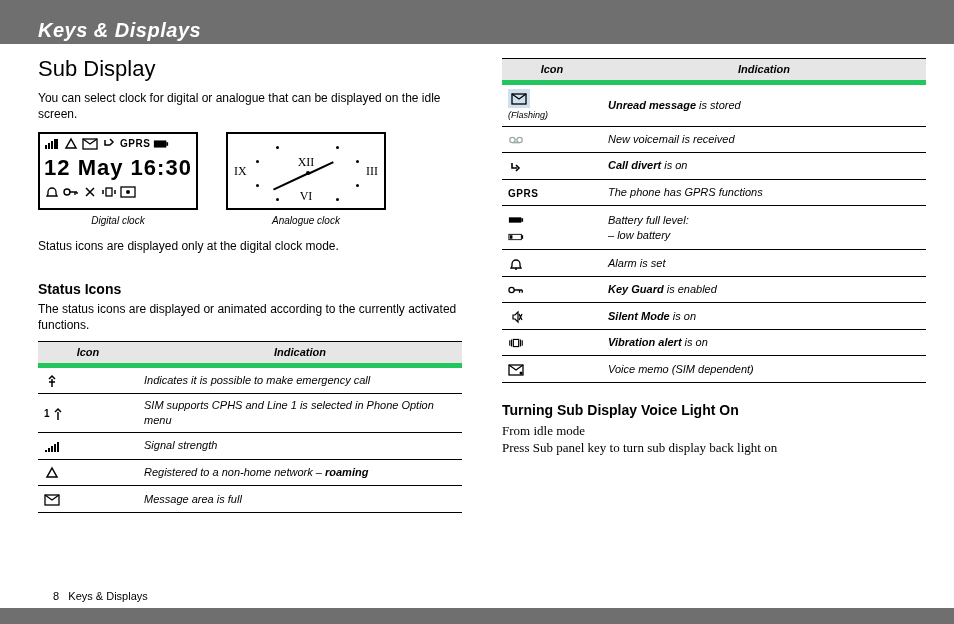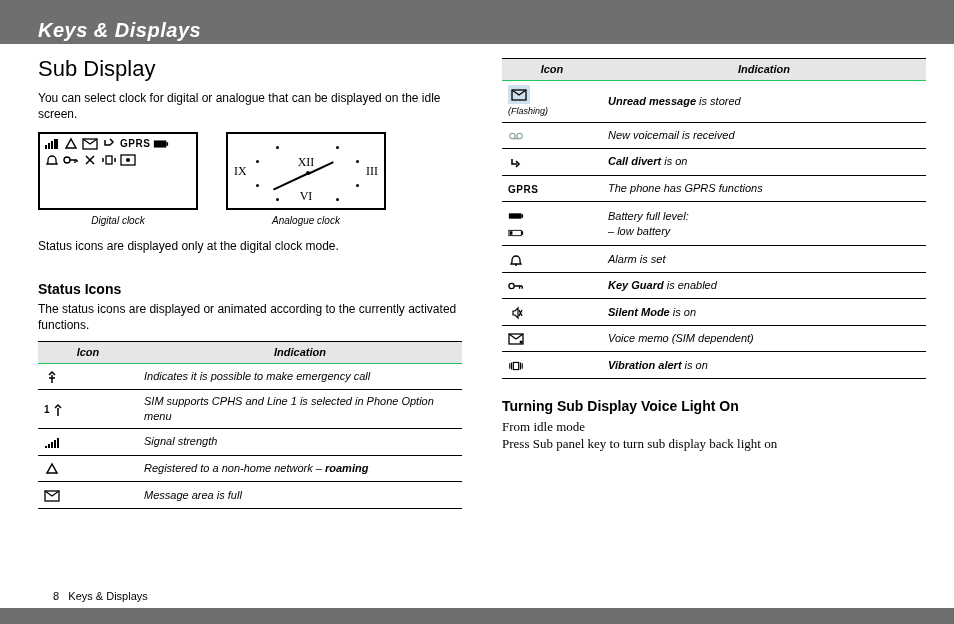--- a/index.html
+++ b/index.html
@@ -58,21 +58,21 @@
   .hand { position:absolute; background:#000; transform-origin:left center;}
   .clock-caption { font-style: italic; font-size: 10px; text-align:center; margin-top:4px; }
   table.icons { width: 100%; border-collapse: collapse; font-size: 11px; margin-top: 4px; }
   table.icons th {
     background: #e6e6e6;
     font-style: italic;
     font-weight: 700;
     font-size: 11px;
     padding: 3px 6px;
     border-top: 1px solid #000;
-    border-bottom: 1px solid #22c55e;
+    border-bottom: 5px solid #22c55e;
   }
   table.icons th.icon-col { width: 100px; }
   table.icons td {
     border-bottom: 1px solid #000;
     padding: 4px 6px;
     font-style: italic;
     vertical-align: middle;
   }
   table.icons td.icon-cell {
     text-align: left;
@@ -125,20 +125,21 @@
                 </svg>
               <svg class="i" viewBox="0 0 14 14">
                   <path d="M3 3v5h5M8 8l3-3-3-3" fill="none" stroke="#000" stroke-width="1.5"></path>
                 </svg>
               <span class="gprs-text">GPRS</span>
               <svg class="i" viewBox="0 0 18 10">
                   <rect x="1" y="1" width="14" height="8" fill="#000"></rect>
                   <rect x="15" y="3" width="2" height="4" fill="#000"></rect>
                 </svg>
             </div>
+            <div class="big-time">12 May 16:30</div>
             <div class="bot-icons">
               <svg class="i" viewBox="0 0 14 14">
                   <path d="M7 3a4 4 0 014 4v2l1 2H2l1-2V7a4 4 0 014-4z" fill="none" stroke="#000" stroke-width="1.3"></path>
                 </svg>
               <svg class="i" viewBox="0 0 16 10">
                   <circle cx="4" cy="5" r="3" fill="none" stroke="#000" stroke-width="1.4"></circle>
                   <path d="M7 5h7M12 5v3M14 5v2" stroke="#000" stroke-width="1.4"></path>
                 </svg>
               <svg class="i" viewBox="0 0 14 14">
                   <path d="M3 3l8 8M11 3l-8 8" stroke="#000" stroke-width="1.5"></path>
@@ -288,34 +289,34 @@
           <td><span class="ind-bold">Key Guard</span><span> is enabled</span></td>
         </tr>
         <tr>
           <td class="icon-cell"><svg class="i" viewBox="0 0 14 14">
                   <path d="M4 5v4h2l3 3V2L6 5H4z" fill="none" stroke="#000" stroke-width="1.2"></path>
                   <path d="M10 4l3 6M13 4l-3 6" stroke="#000" stroke-width="1.3"></path>
                 </svg></td>
           <td><span class="ind-bold">Silent Mode</span><span> is on</span></td>
         </tr>
         <tr>
+          <td class="icon-cell"><svg class="i" viewBox="0 0 18 12">
+                  <rect x="6" y="2" width="6" height="8" fill="none" stroke="#000" stroke-width="1.3"></rect>
+                  <path d="M2 3v6M4 2v8M14 2v8M16 3v6" stroke="#000" stroke-width="1.3"></path>
+                </svg></td>
+          <td><span class="ind-bold">Vibration alert</span><span> is on</span></td>
+        </tr>
+        <tr>
           <td class="icon-cell"><svg class="i" viewBox="0 0 16 12">
                   <rect x="1" y="1" width="14" height="10" fill="none" stroke="#000" stroke-width="1.3"></rect>
                   <path d="M1 1l7 5 7-5" fill="none" stroke="#000" stroke-width="1.3"></path>
                   <circle cx="13" cy="9" r="1.5" fill="#000"></circle>
                 </svg></td>
           <td>Voice memo (SIM dependent)</td>
         </tr>
-        <tr>
-          <td class="icon-cell"><svg class="i" viewBox="0 0 18 12">
-                  <rect x="6" y="2" width="6" height="8" fill="none" stroke="#000" stroke-width="1.3"></rect>
-                  <path d="M2 3v6M4 2v8M14 2v8M16 3v6" stroke="#000" stroke-width="1.3"></path>
-                </svg></td>
-          <td><span class="ind-bold">Vibration alert</span><span> is on</span></td>
-        </tr>
       </tbody>
         </table>
 
       <h3 class="sub" style="margin-top:18px;">Turning Sub Display Voice Light On</h3>
       <p class="serif-step">From idle mode</p>
       <p class="serif-step">Press Sub panel key to turn sub display back light on</p>
     </div>
 
   </div>
 

